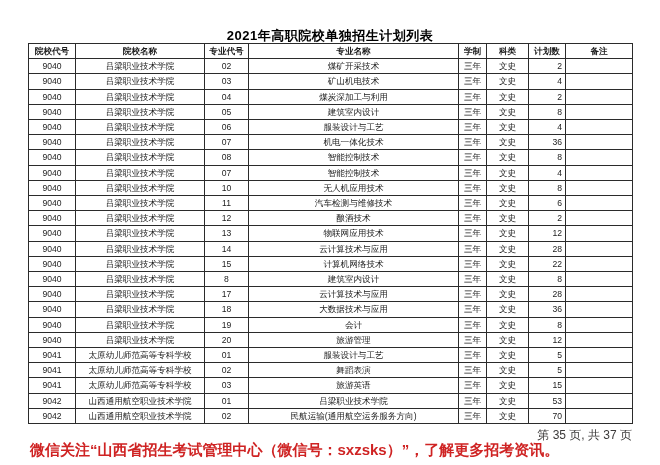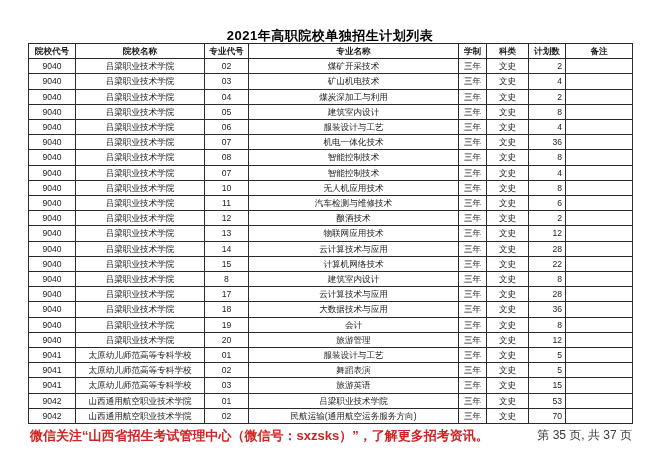--- a/index.html
+++ b/index.html
@@ -52,22 +52,22 @@
     font-weight: bold;
     text-align: center;
     padding: 0 1px;
   }
   td.al-c { text-align: center; }
   td.al-l { text-align: center; }
   td.al-r { text-align: right; }
   .footer-notice {
     position: absolute;
     left: 30px;
-    top: 427px;
-    font-size: 13px;
+    top: 441px;
+    font-size: 15px;
     font-weight: bold;
     white-space: nowrap;
   }
   .footer-page {
     position: absolute;
     right: 28px;
     top: 427px;
     font-size: 12px;
     white-space: nowrap;
   }

